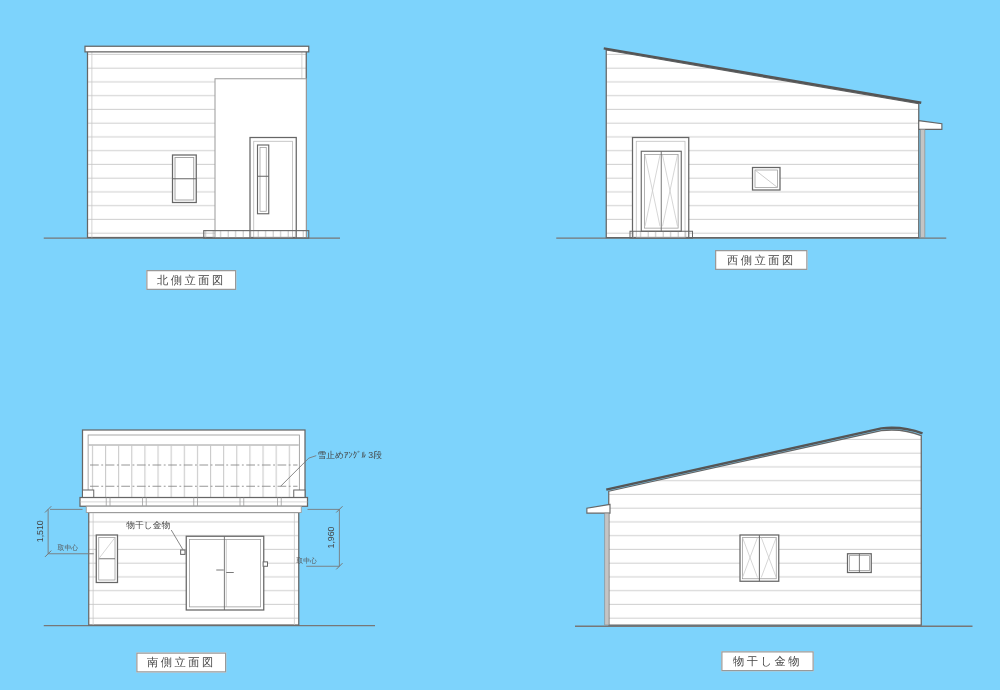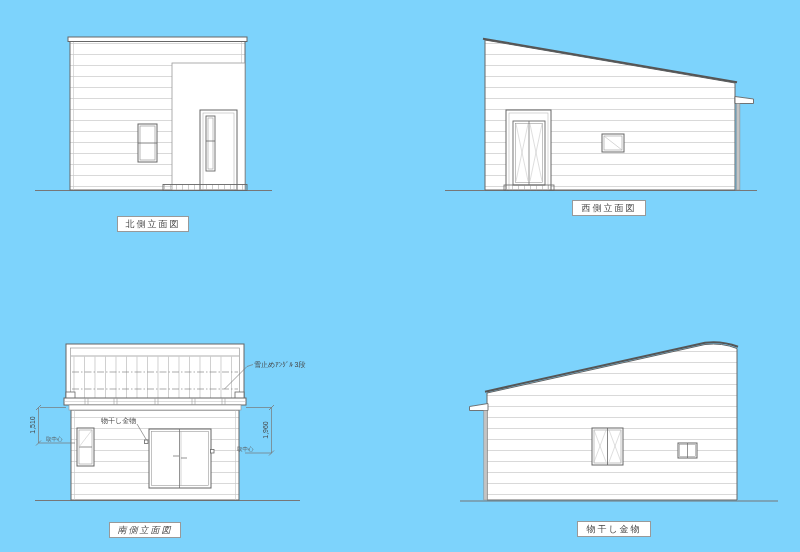--- a/index.html
+++ b/index.html
@@ -199,21 +199,21 @@
         <rect x="679.5" y="444.5" width="16" height="12" fill="none" stroke="#999" stroke-width="0.6"></rect>
         <line x1="687.5" y1="443" x2="687.5" y2="458" stroke="#666" stroke-width="0.7"></line>
       </g>
     </g>
   </svg>
 
   <div class="view-label" style="left:117px;top:216px;width:70px;">北側立面図</div>
 
   <div class="view-label" style="left:572px;top:200px;width:72px;">西側立面図</div>
 
-  <div class="view-label" style="left:109px;top:522px;width:70px;font-style:italic;">南側立面図</div>
+  <div class="view-label" style="left:109px;top:522px;width:70px;">南側立面図</div>
 
   <div class="view-label" style="left:577px;top:521px;width:72px;">物干し金物</div>
 
   <div class="annot" style="left:254px;top:361px;">雪止めｱﾝｸﾞﾙ 3段</div>
 
   <div class="annot" style="left:101px;top:417px;">物干し金物</div>
 
   <div class="dim-value" style="left:16px;top:421px;">1,510</div>
 
   <div class="dim-value" style="left:249px;top:426px;">1,960</div>

